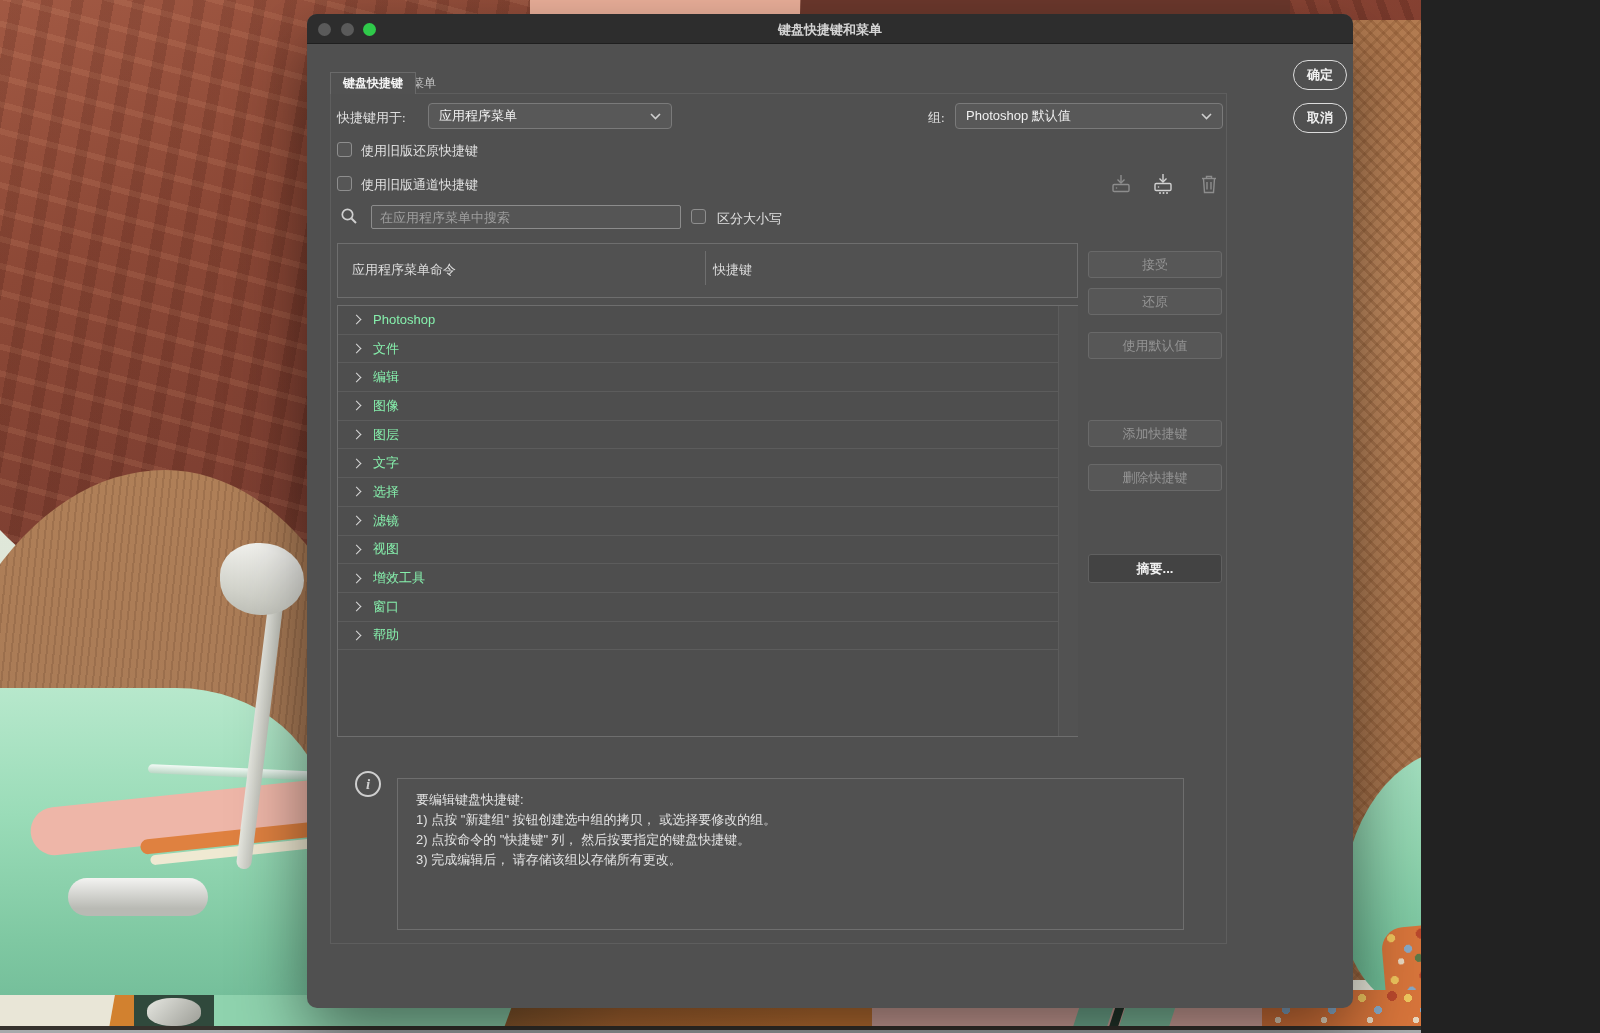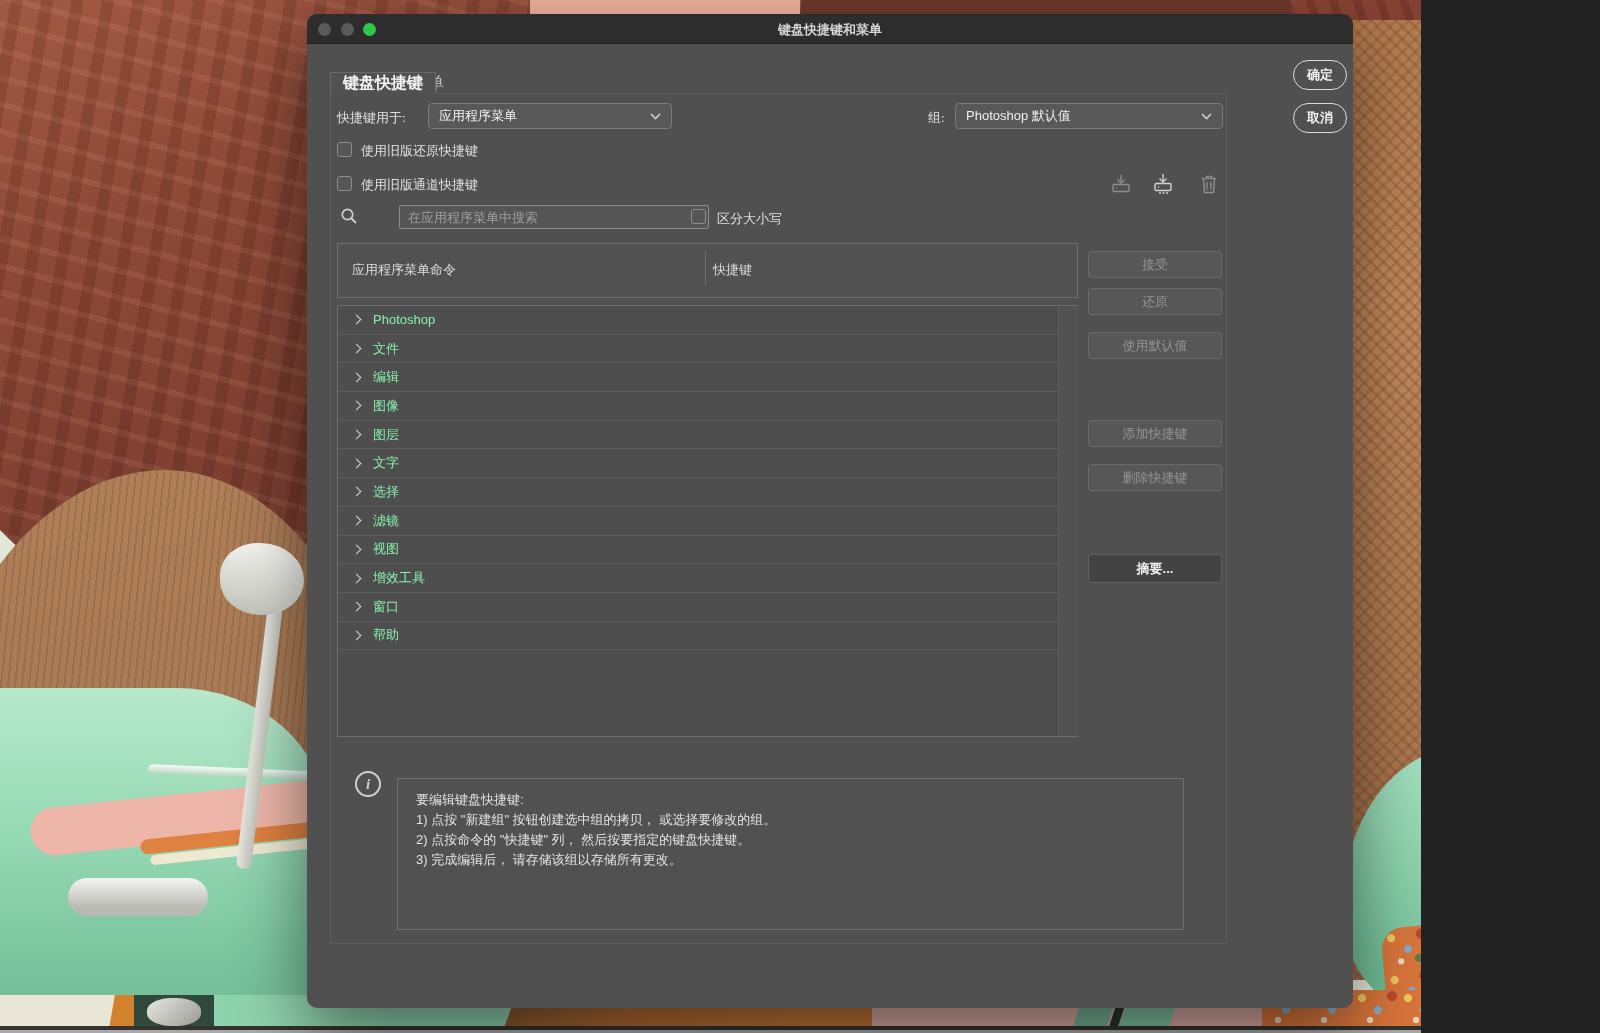--- a/index.html
+++ b/index.html
@@ -92,21 +92,21 @@
   .tl.close{left:11px;background:#5a5a5a;}
   .tl.min{left:34px;background:#5a5a5a;}
   .tl.zoom{left:56px;background:#2fc94a;}
   .win-title{left:0;top:7px;width:100%;text-align:center;font-weight:bold;color:#d4d4d4;font-size:13px;}
 
   .pill{width:54px;height:30px;border:1.5px solid #dcdcdc;border-radius:16px;background:transparent;
     color:#f0f0f0;font-size:13px;display:flex;align-items:center;justify-content:center;cursor:pointer;font-weight:bold;}
   .pill.ok{left:986px;top:46px;}
   .pill.cancel{left:986px;top:89px;}
 
-  .tab{top:58px;height:22px;padding:0 12px;display:flex;align-items:center;font-size:16px;color:#c6c6c6;}
+  .tab{top:58px;height:22px;padding:0 12px;display:flex;align-items:center;font-size:12px;color:#c6c6c6;}
   .tab.active{left:23px;background:#515151;border:1px solid #6a6a6a;border-bottom:none;
     color:#f4f4f4;font-weight:bold;z-index:2;}
   .tab.inactive{left:93px;}
   .frame{left:23px;top:79px;width:897px;height:851px;border:1px solid #5e5e5e;background:transparent;}
 
   .lbl{color:#e0e0e0;font-family:Liberation Serif, serif;}
   .dropdown{height:26px;background:#585858;border:1px solid #7a7a7a;border-radius:4px;
     display:flex;align-items:center;padding:0 10px;color:#f0f0f0;cursor:pointer;}
   .dropdown .val{flex:1;white-space:nowrap;overflow:hidden;}
   .dd1{left:121px;top:89px;width:244px;}
@@ -118,21 +118,21 @@
   .cb1{left:30px;top:128px;} .cb1-lbl{left:54px;top:128px;}
   .cb2{left:30px;top:162px;} .cb2-lbl{left:54px;top:162px;}
   .cb3{left:384px;top:195px;} .cb3-lbl{left:410px;top:196px;}
 
   .tool-icon{top:158px;width:24px;height:24px;display:flex;align-items:center;justify-content:center;cursor:pointer;}
   .ti1{left:802px;} .ti2{left:844px;} .ti3{left:890px;}
 
   .mag{left:33px;top:193px;width:18px;height:18px;}
   .search-input{left:64px;top:191px;width:310px;height:24px;background:#555555;border:1px solid #8c8c8c;
     border-radius:2px;color:#f0f0f0;font-size:13px;padding:7px 8px;outline:none;
-    font-family:"Liberation Sans","DejaVu Sans",sans-serif;margin-left:28px;}
+    font-family:"Liberation Sans","DejaVu Sans",sans-serif;}
   .search-input::placeholder{color:#9e9e9e;}
 
   .thead{left:30px;top:229px;width:741px;height:55px;border:1px solid #6e6e6e;background:#515151;}
   .th-c1{left:45px;top:247px;color:#dcdcdc;}
   .th-c2{left:406px;top:247px;color:#dcdcdc;}
   .th-div{left:398px;top:237px;width:1px;height:34px;background:#6e6e6e;}
 
   .tlist{left:30px;top:291px;width:741px;height:432px;border:1px solid #6e6e6e;background:#4e4e4e;}
   .rows{left:0;top:0;width:720px;}
   .mrow{display:flex;align-items:center;height:28.7px;border-bottom:1px solid #5c5c5c;

